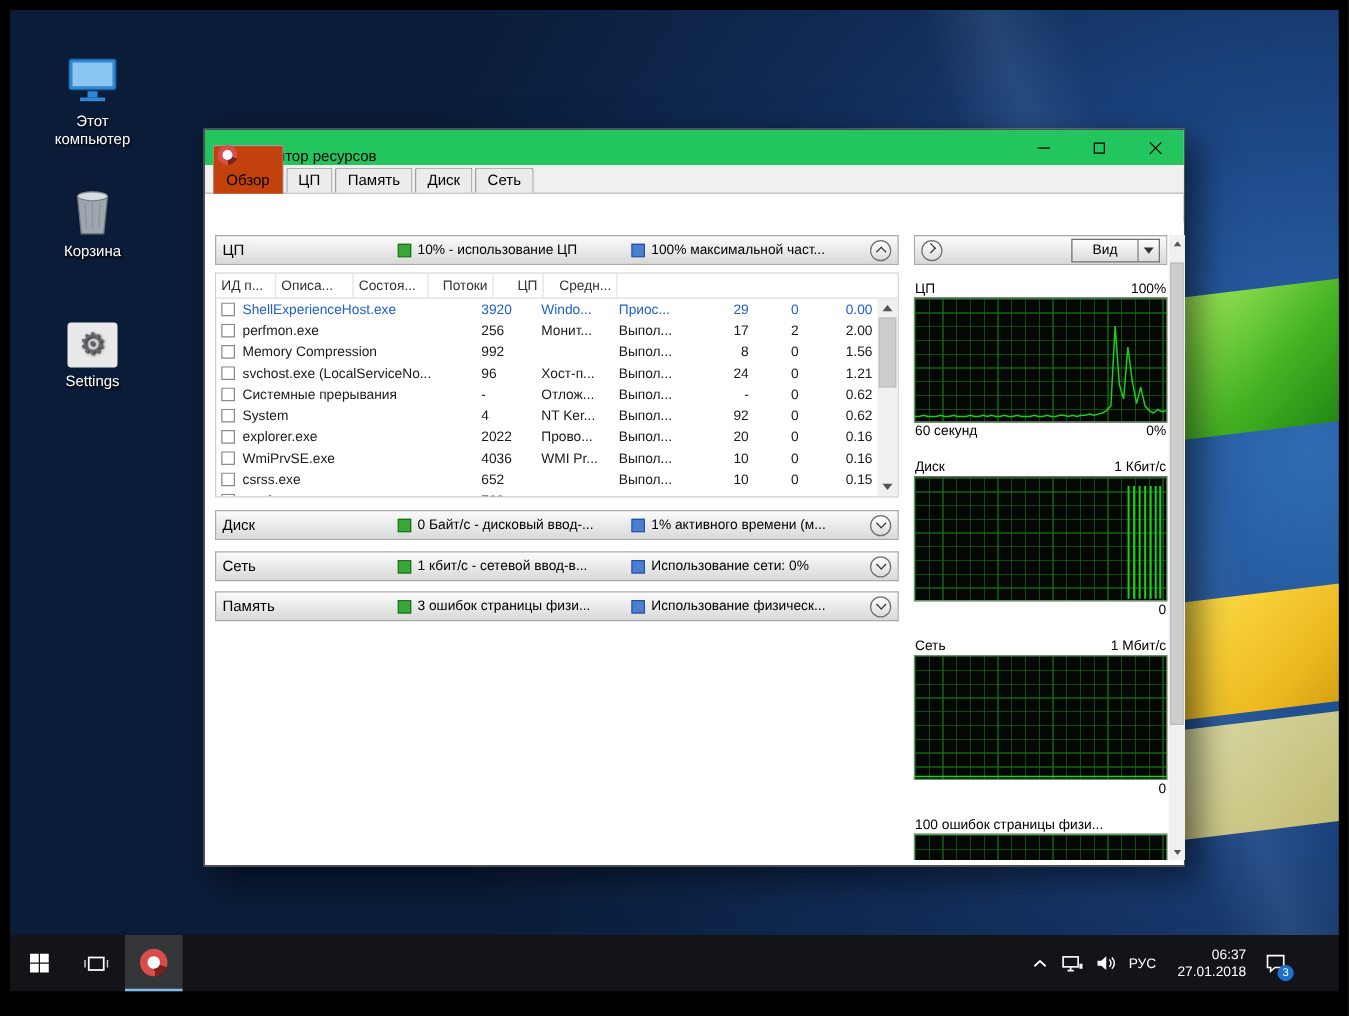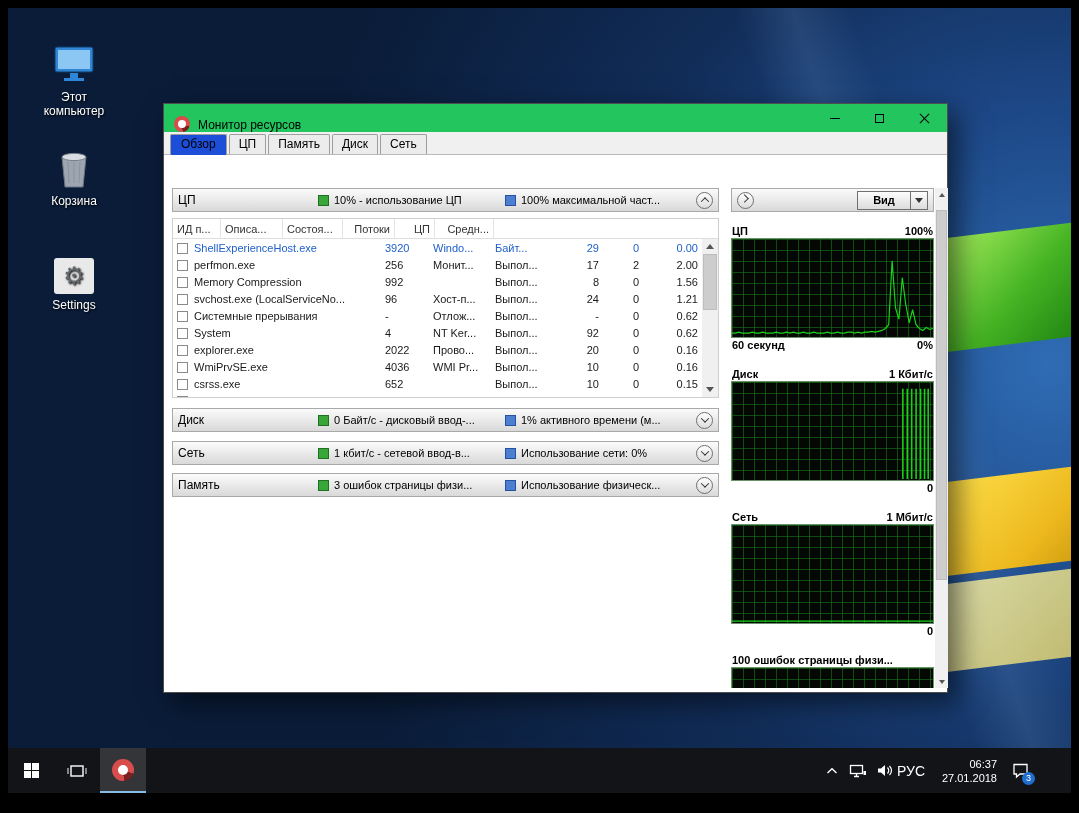--- a/index.html
+++ b/index.html
@@ -37,41 +37,41 @@
   .x-glyph { position:relative; width:11px; height:11px; }
   .x-glyph::before,.x-glyph::after { content:""; position:absolute; left:-1px; top:5px; width:13px; height:1px; background:#000; }
   .x-glyph::before { transform:rotate(45deg); } .x-glyph::after { transform:rotate(-45deg); }
 
   .menubar { height:22px; display:flex; align-items:center; padding-left:6px; border-bottom:1px solid #e3e3e3; }
   .menu-item { padding:0 8px; }
 
   .tabstrip { height:23px; background:#f0f0f0; display:flex; align-items:flex-end; padding-left:6px; border-bottom:1px solid #b9b9b9; }
   .tab { border:1px solid #9e9e9e; border-bottom:none; background:#ececec; padding:2px 9px 3px;
     margin-right:2px; font-size:12px; border-radius:2px 2px 0 0; }
-  .tab.active { background:#1d4ed8; padding:2px 10px 4px; margin-bottom:-1px; }
+  .tab.active { background:#c2410c; padding:20px 10px 4px; margin-bottom:-1px; }
 
   .win-body { position:absolute; top:74px; left:0; right:0; bottom:0; background:#fff; }
 
   
   .sec-bar { height:24px; background:linear-gradient(#fbfbfb,#d9d9d9); border:1px solid #a9a9a9;
     display:flex; align-items:center; padding:0 5px; font-size:12px; }
   .sec-title { width:140px; flex:0 0 auto; }
   .legend { display:flex; align-items:flex-end; font-size:11px; width:187px; flex:0 0 auto; overflow:hidden; white-space:nowrap; }
   .sq { width:11px; height:11px; margin-right:5px; flex:0 0 auto; border:1px solid; }
   .sq.green { background:#3aa63a; border-color:#1d701d; }
   .sq.blue  { background:#4d7fd0; border-color:#27509e; }
   .chev-btn { margin-left:auto; width:17px; height:17px; border-radius:50%; border:1px solid #6f6f6f;
     background:linear-gradient(#fff,#dcdcdc); display:flex; align-items:center; justify-content:center; flex:0 0 auto; }
   .chv { width:6px; height:6px; border-left:1px solid #333; border-top:1px solid #333; }
   .chv.up    { transform:rotate(45deg) translate(1px,1px); }
   .chv.down  { transform:rotate(225deg) translate(1px,1px); }
   .chv.right { transform:rotate(135deg) translate(0px,2px); }
 
   .panel-left { position:absolute; left:8px; top:10px; width:547px; }
-  .panel-right { position:absolute; left:567px; top:10px; width:203px; bottom:4px; overflow:hidden;font-weight:bold; }
+  .panel-right { position:absolute; left:567px; top:10px; width:203px; bottom:4px; overflow:hidden; }
 
   
   .proc-table { margin-top:6px; border:1px solid #cfcfcf; width:547px; font-size:11px; }
   .thead { display:flex; height:20px; background:#fff; border-bottom:1px solid #dedede; color:#333; }
   .thead .tc { border-right:1px solid #e4e4e4; display:flex; align-items:center; padding:0 4px; }
   .tc { overflow:hidden; white-space:nowrap; flex:0 0 auto; }
   .c0{width:208px;} .c1{width:48px;} .c2{width:62px;} .c3{width:60px;} .c4{width:52px;} .c5{width:40px;} .c6{width:59px;}
   .num { justify-content:flex-end; text-align:right; }
   .tbody-wrap { display:flex; }
   .tbl-body { width:529px; height:158px; overflow:hidden; }
@@ -119,21 +119,21 @@
   .taskbar { position:absolute; left:8px; top:748px; width:1063px; height:45px; background:#121418;
     display:flex; align-items:center; color:#fff; }
   .tb-btn { width:46px; height:45px; display:flex; align-items:center; justify-content:center; flex:0 0 auto; }
   .start-grid { display:grid; grid-template-columns:7px 7px; grid-template-rows:7px 7px; gap:1px; }
   .start-grid div { background:#fff; }
   .tb-app { background:rgba(255,255,255,0.14); border-bottom:2px solid #85bce6; }
   .tb-app .resmon-ico { width:22px; height:22px; margin:0; }
   .tb-app .resmon-ico::after { left:6px; top:6px; width:10px; height:10px; }
   .tray { margin-left:auto; display:flex; align-items:center; height:100%; padding-right:34px; }
   .tray-ico { width:26px; height:45px; display:flex; align-items:center; justify-content:center; flex:0 0 auto; }
-  .lang { width:34px; text-align:left; font-size:14px; }
+  .lang { width:34px; text-align:center; font-size:11px; }
   .clock { width:72px; text-align:right; font-size:11px; line-height:14px; padding:0 6px; }
   .notif { position:relative; width:34px; }
   .badge { position:absolute; right:2px; bottom:8px; width:13px; height:13px; border-radius:50%;
     background:#1f6fd0; color:#fff; font-size:9px; line-height:13px; text-align:center; }
 </style>
 </head>
 <body>
 
 <div class="desktop">
   <div class="beam"></div>
@@ -225,21 +225,21 @@
             <span class="tc c5 num">ЦП</span>
             <span class="tc c6 num">Средн...</span>
           </div>
           <div class="tbody-wrap">
             <div class="tbl-body">
 
                 <div class="trow suspended">
                   <span class="tc c0"><span class="cb"></span><span>ShellExperienceHost.exe</span></span>
                   <span class="tc c1">3920</span>
                   <span class="tc c2">Windo...</span>
-                  <span class="tc c3">Байт...</span>
+                  <span class="tc c3">Приос...</span>
                   <span class="tc c4 num">29</span>
                   <span class="tc c5 num">0</span>
                   <span class="tc c6 num">0.00</span>
                 </div>
 
                 <div class="trow">
                   <span class="tc c0"><span class="cb"></span><span>perfmon.exe</span></span>
                   <span class="tc c1">256</span>
                   <span class="tc c2">Монит...</span>
                   <span class="tc c3">Выпол...</span>

